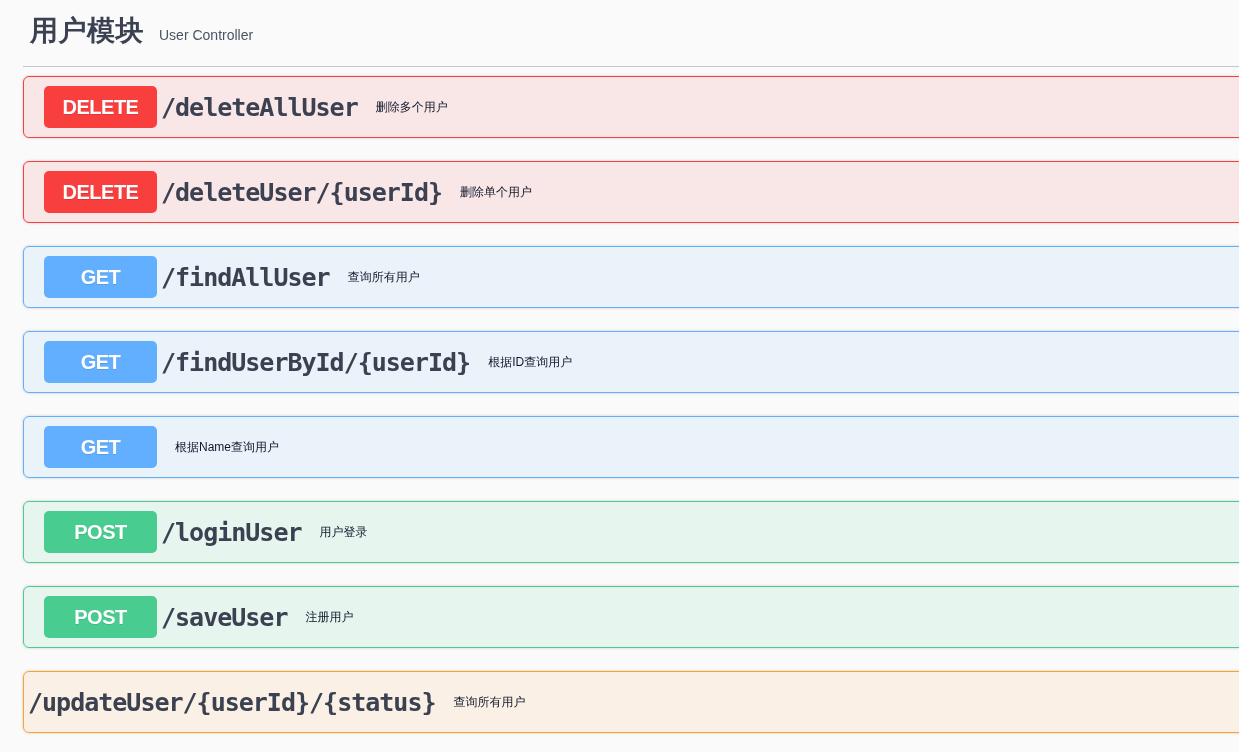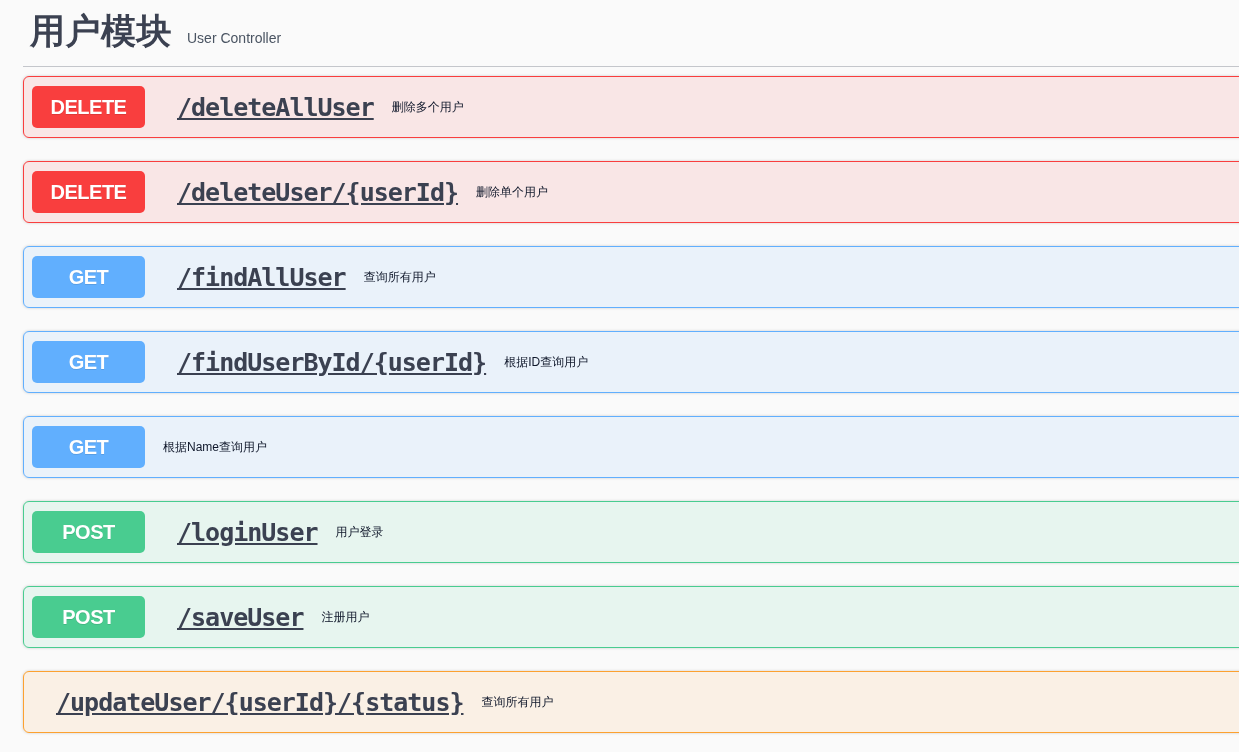--- a/index.html
+++ b/index.html
@@ -13,21 +13,21 @@
 
   
   .tag-header {
     display: flex;
     align-items: baseline;
     gap: 15px;
     padding: 10px 0 0 7px;
     cursor: pointer;
   }
   .tag-title {
-    font-size: 35px;
+    font-size: 28px;
     font-weight: 700;
     color: #3b4151;
     line-height: 42px;
     letter-spacing: 0.5px;
   }
   .tag-sub {
     font-size: 14px;
     font-weight: 400;
     color: #4a5462;
   }
@@ -46,42 +46,41 @@
     align-items: center;
     border: 1.5px solid var(--mc);
     background: var(--mt);
     border-radius: 6px;
     box-shadow: 0 0 3px rgba(0,0,0,0.19);
     cursor: pointer;
   }
   .method-badge {
     width: 113px;
     height: 42px;
-    margin-left: 8px;
+    margin-left: 20px;
     flex: 0 0 auto;
     display: flex;
     align-items: center;
     justify-content: center;
     background: var(--mc);
     color: #ffffff;
     font-weight: 700;
     font-size: 20px;
     letter-spacing: -0.5px;
     border-radius: 5px;
     text-shadow: 0 1px 0 rgba(0,0,0,0.1);
   }
   .endpoint-path {
-    margin-left: 32px;
+    margin-left: 4px;
     font-family: "DejaVu Sans Mono", monospace;
     font-weight: 700;
     font-size: 25px;
     letter-spacing: -1px;
     color: #3b4151;
     white-space: nowrap;
-    text-decoration: underline;
   }
   .endpoint-description {
     margin-left: 18px;
     font-size: 12px;
     color: #0f172a;
     white-space: nowrap;
   }
 </style>
 </head>
 <body>

